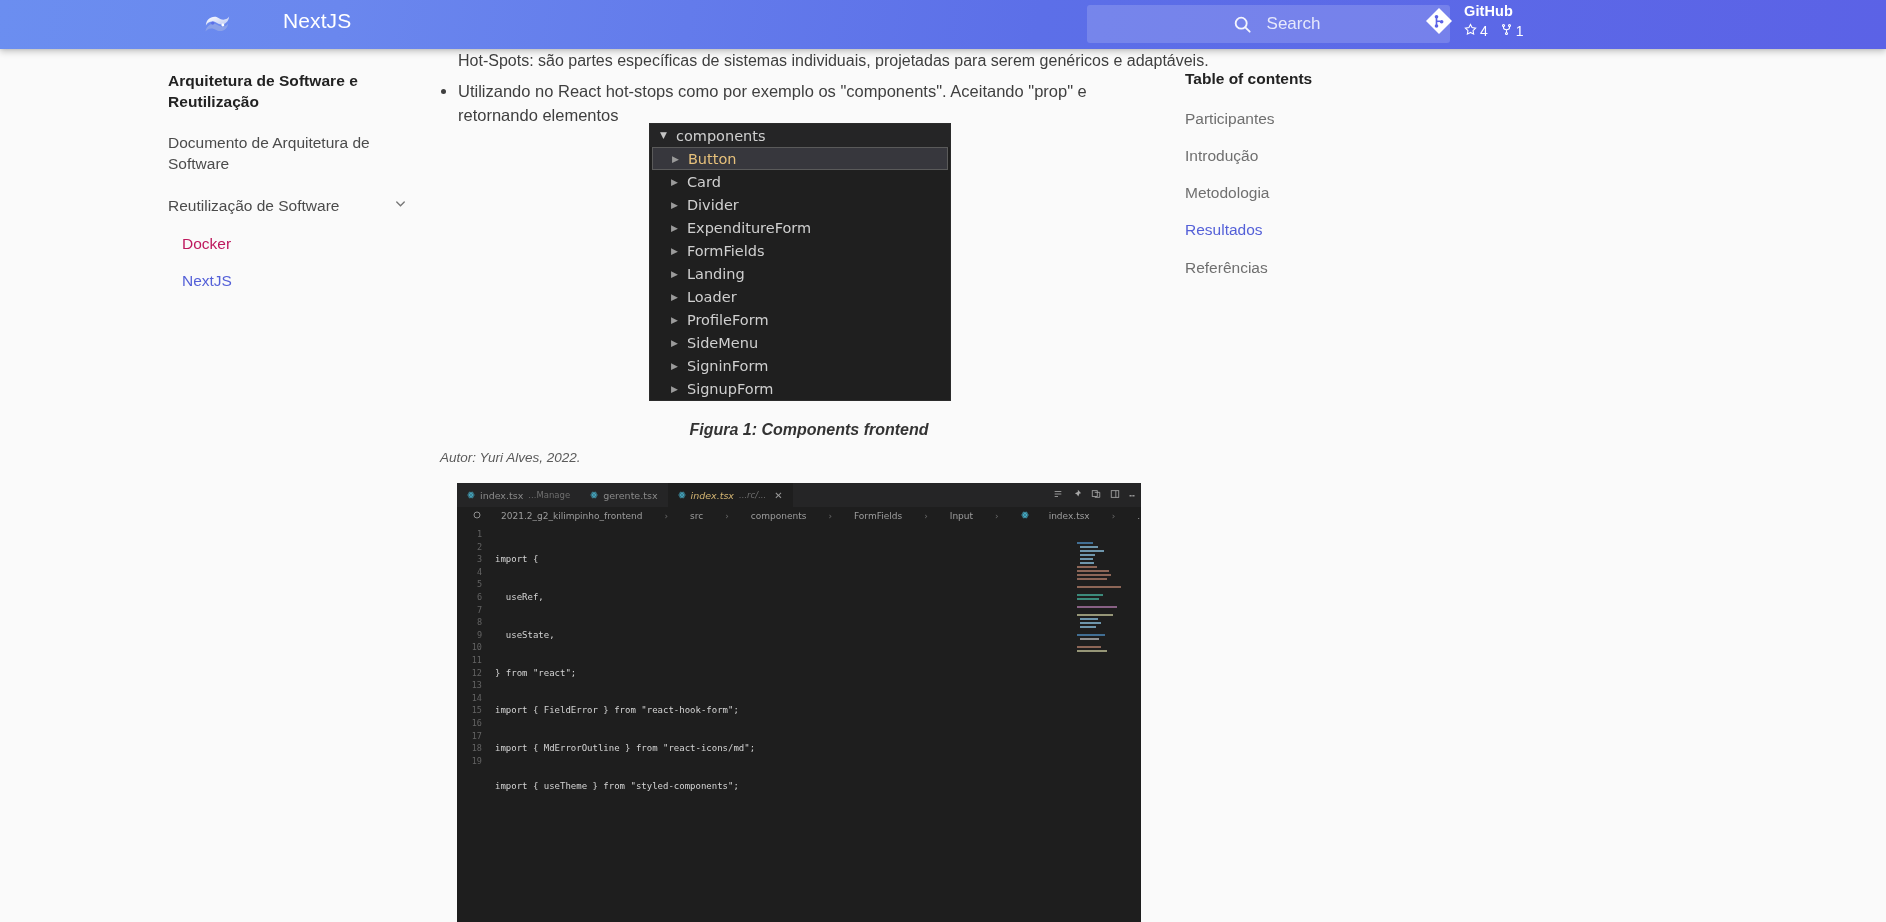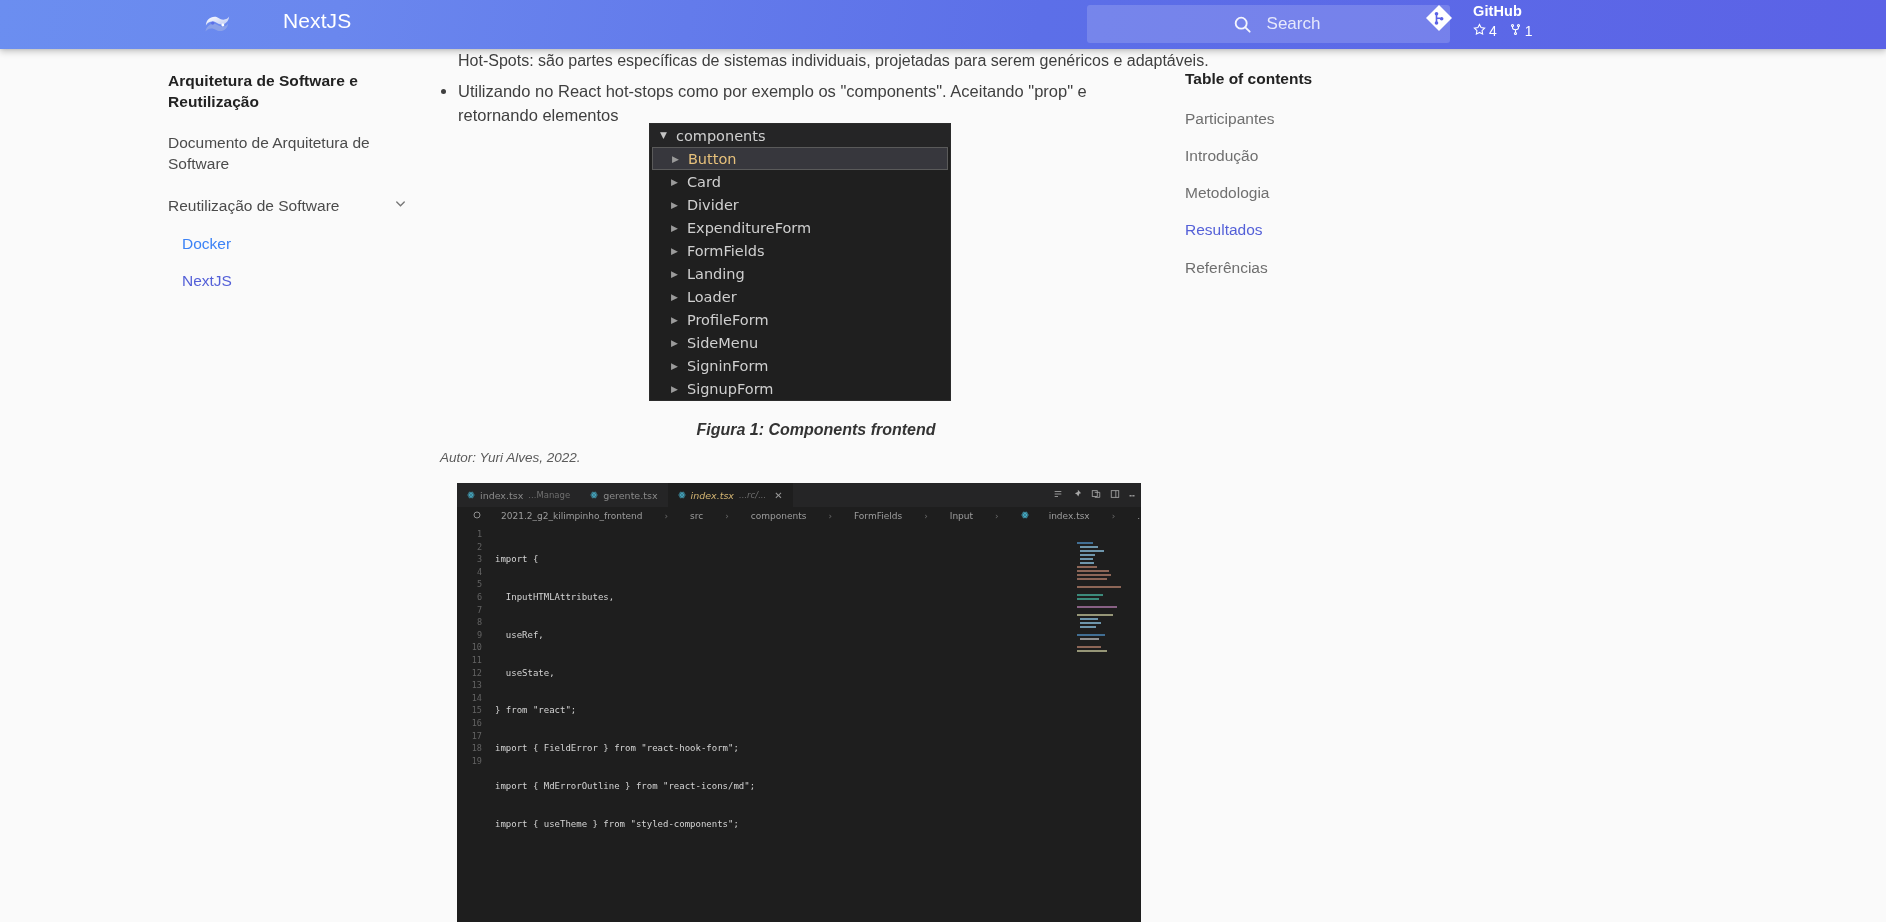--- a/index.html
+++ b/index.html
@@ -40,21 +40,21 @@
     cursor: text;
     justify-content: center;
   }
   .search-icon { margin-left: 15px; display: flex; align-items: center; opacity: .92; }
   .search-ph {
     margin-left: 14px; font-size: 17px;
     color: rgba(255,255,255,.82); font-weight: 400;
   }
   .gh-wrap {
     position: absolute; left: 1424px; top: 3px;
-    display: flex; gap: 19px;
+    display: flex; align-items: center; gap: 10px;
   }
   .gh-icon { width: 30px; height: 30px; display: flex; align-items: center; justify-content: center; }
   .gh-text { display: flex; flex-direction: column; line-height: 1.15; }
   .gh-name { font-size: 14.5px; color: #fff; font-weight: 700; letter-spacing: .1px; }
   .gh-stats { display: flex; align-items: center; gap: 12px; margin-top: 3px; }
   .gh-stat { display: flex; align-items: center; gap: 3px; font-size: 14px; color: #fff; }
 
   
   .sidebar {
     position: absolute; left: 168px; top: 70px;
@@ -64,21 +64,21 @@
   .nav-title {
     font-weight: 700; color: #222; line-height: 1.36;
     margin-bottom: 20px; letter-spacing: .05px;
   }
   .nav-item {
     line-height: 1.36; margin-bottom: 19px;
     color: #4b4b4b; cursor: pointer;
     display: flex; align-items: flex-end; justify-content: space-between;
   }
   .nav-item span.lbl { display: block; }
-  .nav-sub { padding-left: 14px; margin-bottom: 19px; cursor: pointer; color: #3b82f6; }
+  .nav-sub { padding-left: 14px; margin-bottom: 19px; cursor: pointer; color: #be185d; }
   .nav-sub.active { color: #5460d8; }
   .chev { flex: 0 0 auto; margin-left: 6px; margin-top: 2px; opacity: .75; }
 
   
   .content {
     position: absolute; left: 440px; top: 40px;
     width: 720px;
     color: #3d3d3d; font-size: 16.5px;
   }
   .p-clip {
@@ -114,21 +114,21 @@
     color: #cfcfcf; font-size: 14.5px; padding-left: 21px;
     cursor: pointer;
   }
   .tree-row .tri { color: #9b9b9b; }
   .tree-row.selected {
     background: #37373d; color: #e6c07b;
     border: 1px solid #5a5a5a; height: 23px;
     margin: 0 2px; padding-left: 19px;
   }
   .fig-caption {
-    position: absolute; left: 16px; top: 381px; width: 720px;
+    position: absolute; left: 9px; top: 381px; width: 720px;
     text-align: center; font-style: italic; font-weight: 700;
     font-size: 16px; color: #333;
   }
   .fig-credit {
     position: absolute; left: 0; top: 410px; width: 720px;
     text-align: left; font-style: italic;
     font-size: 13.5px; color: #5a5a5a;
   }
 
   
@@ -465,21 +465,20 @@
         <div>14</div>
         <div>15</div>
         <div>16</div>
         <div>17</div>
         <div>18</div>
         <div>19</div>
       </div>
 
       <div class="code">
         <div>import {</div>
-        <div>  InputHTMLAttributes,</div>
         <div>  useRef,</div>
         <div>  useState,</div>
         <div>} from "react";</div>
         <div>import { FieldError } from "react-hook-form";</div>
         <div>import { MdErrorOutline } from "react-icons/md";</div>
         <div>import { useTheme } from "styled-components";</div>
         <div></div>
         
         <div></div>
         

